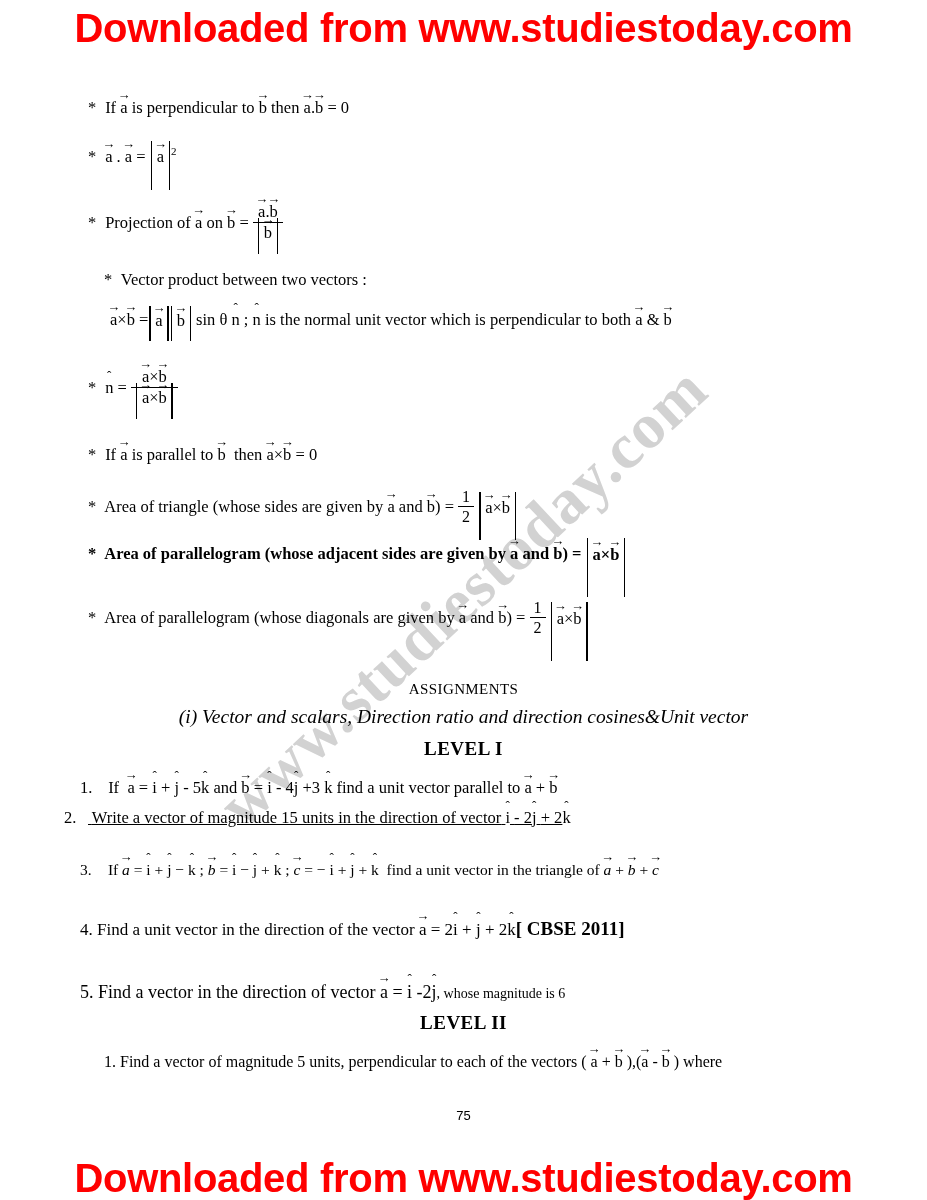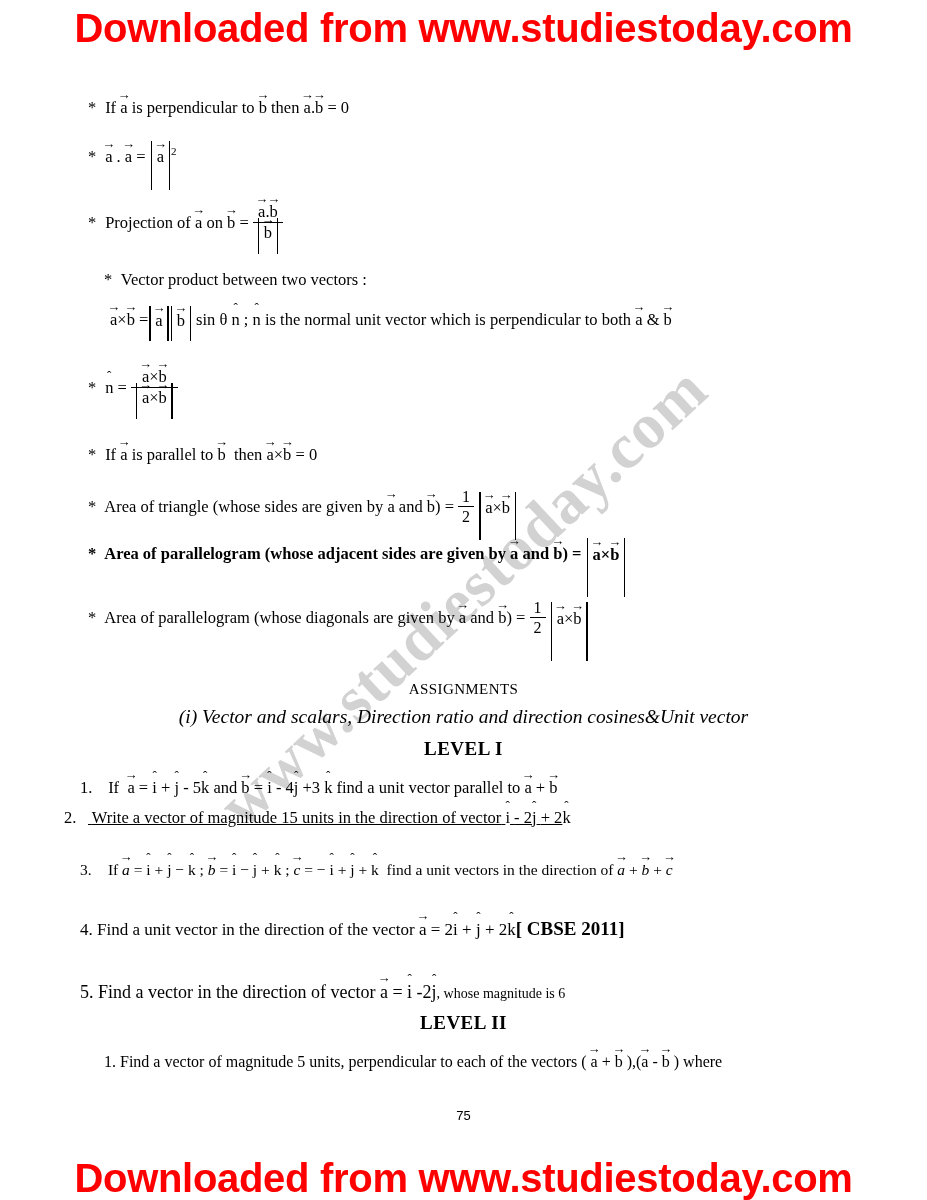--- a/index.html
+++ b/index.html
@@ -339,21 +339,21 @@
       <span>+</span>
       <span class="hat"><span class="hc">ˆ</span><span>k</span></span>
       <span>;</span>
       <span class="vec"><span class="arr">→</span><span style="font-style:italic">c</span></span>
       <span>= −</span>
       <span class="hat"><span class="hc">ˆ</span><span>i</span></span>
       <span>+</span>
       <span class="hat"><span class="hc">ˆ</span><span>j</span></span>
       <span>+</span>
       <span class="hat"><span class="hc">ˆ</span><span>k</span></span>
-      &nbsp;<span>find a unit vectors in the direction of</span>
+      &nbsp;<span>find a unit vector in the triangle of</span>
       <span class="vec"><span class="arr">→</span><span style="font-style:italic">a</span></span>
       <span>+</span>
       <span class="vec"><span class="arr">→</span><span style="font-style:italic">b</span></span>
       <span>+</span>
       <span class="vec"><span class="arr">→</span><span style="font-style:italic">c</span></span>
     </div>
 
     <div class="line" style="left:80px; top:919px; font-size:17px;">
       <span class="q-num">4.</span>
       <span>Find  a unit vector in the direction of the vector</span>

